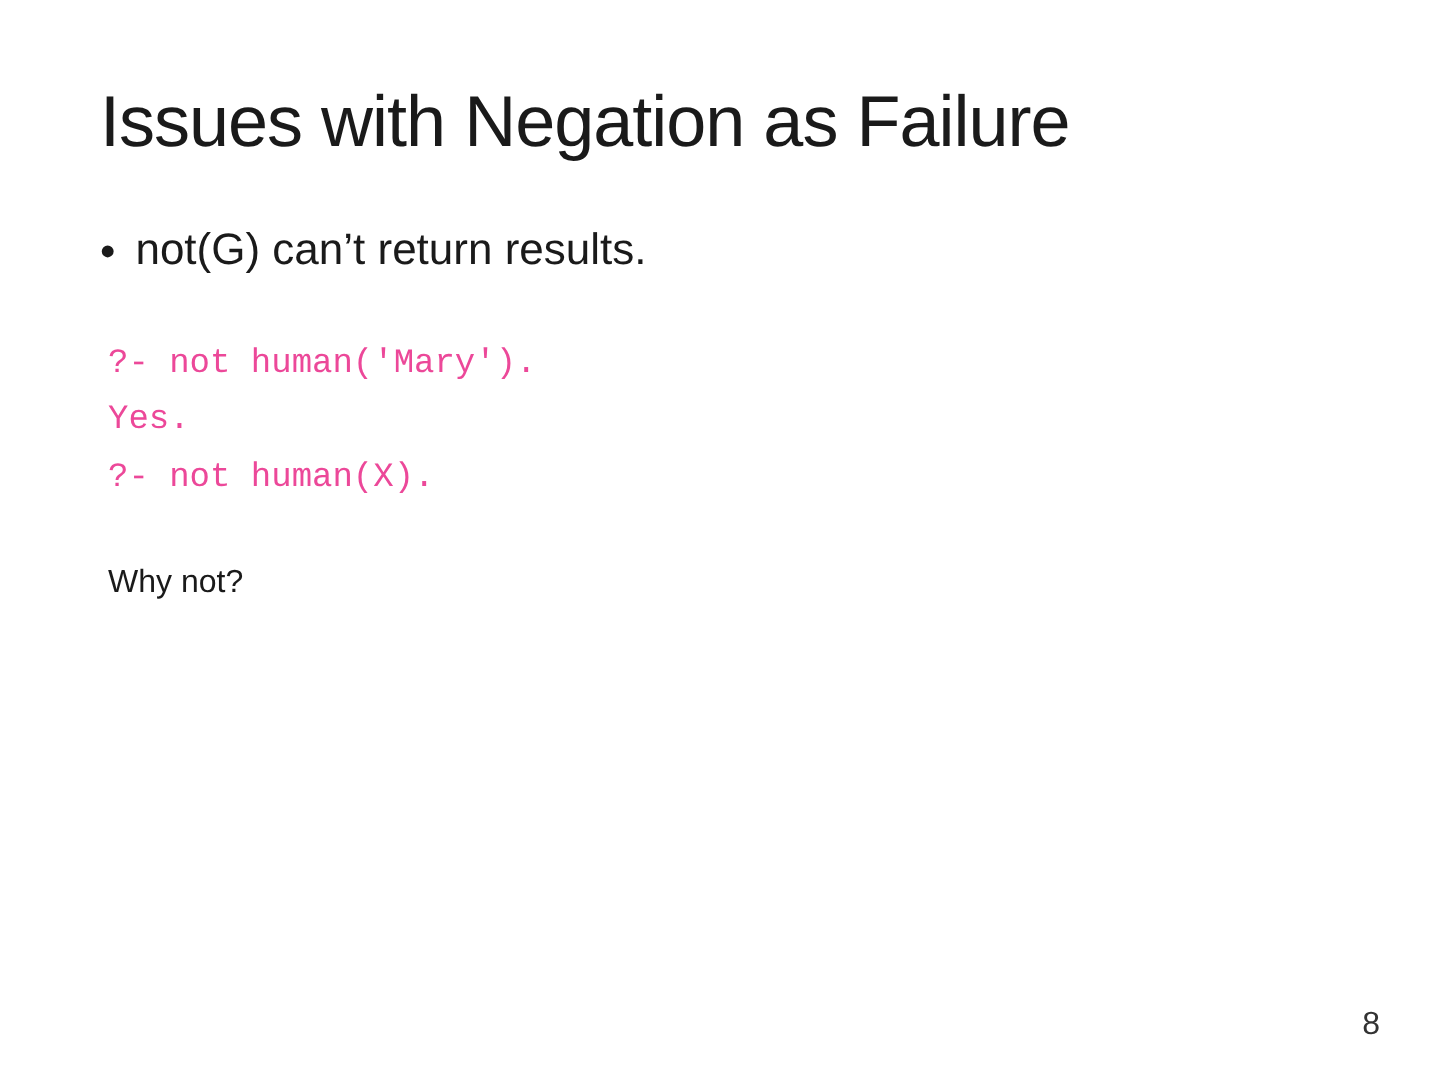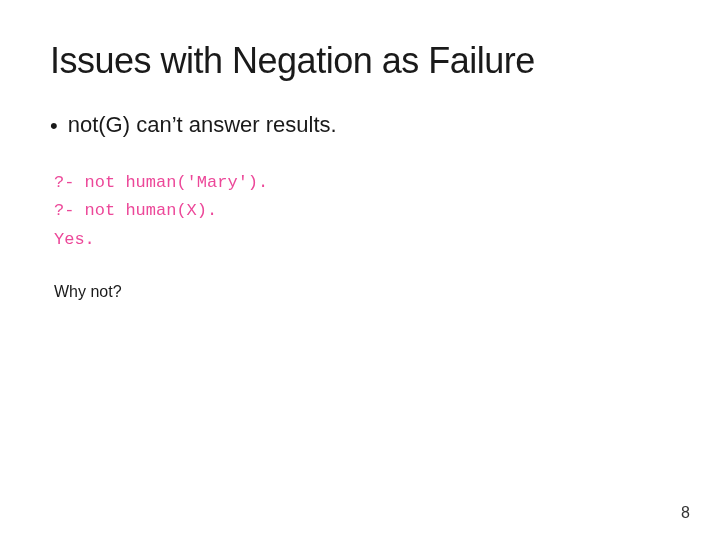--- a/index.html
+++ b/index.html
@@ -80,27 +80,27 @@
 </head>
 <body>
 
 <div class="slide-container">
 
   <h1 class="title">Issues with Negation as Failure</h1>
 
   <div class="bullet-section">
     <div class="bullet-item">
       <span class="bullet-dot">•</span>
-      <span>not(G) can’t answer results.</span>
+      <span>not(G) can’t return results.</span>
     </div>
   </div>
 
   <div class="code-block">
     <span class="code-line">?- not human('Mary').</span>
+    <span class="code-line">Yes.</span>
     <span class="code-line">?- not human(X).</span>
-    <span class="code-line">Yes.</span>
   </div>
 
   <div class="why-not">Why not?</div>
 
   <div class="slide-number">8</div>
 
 </div>
 
 </body></html>

